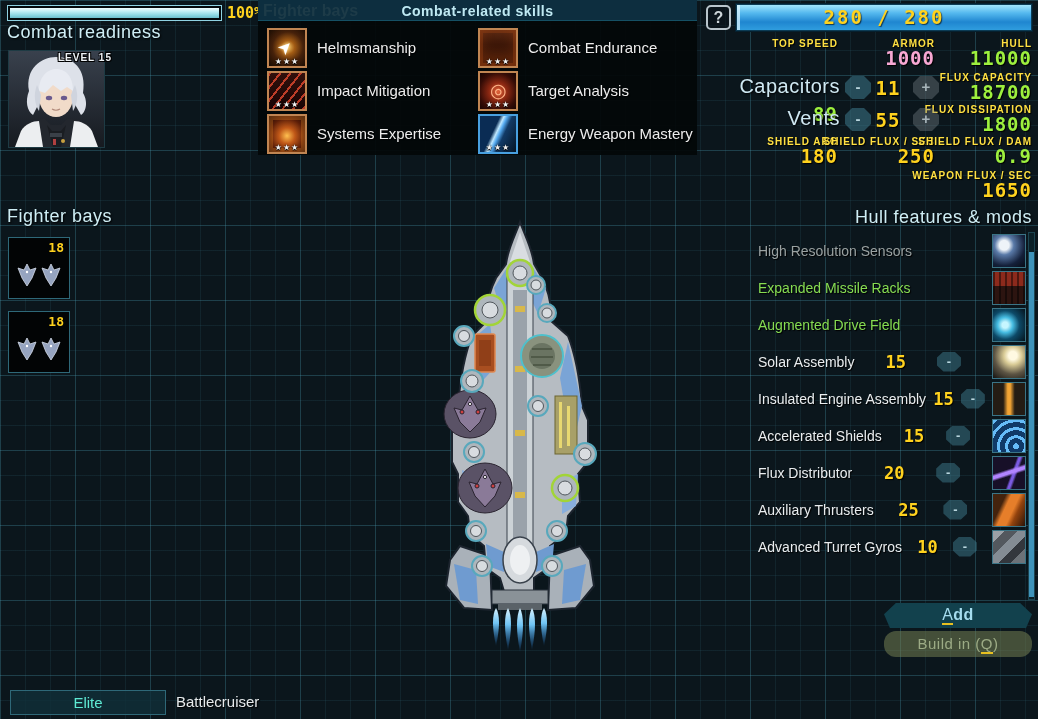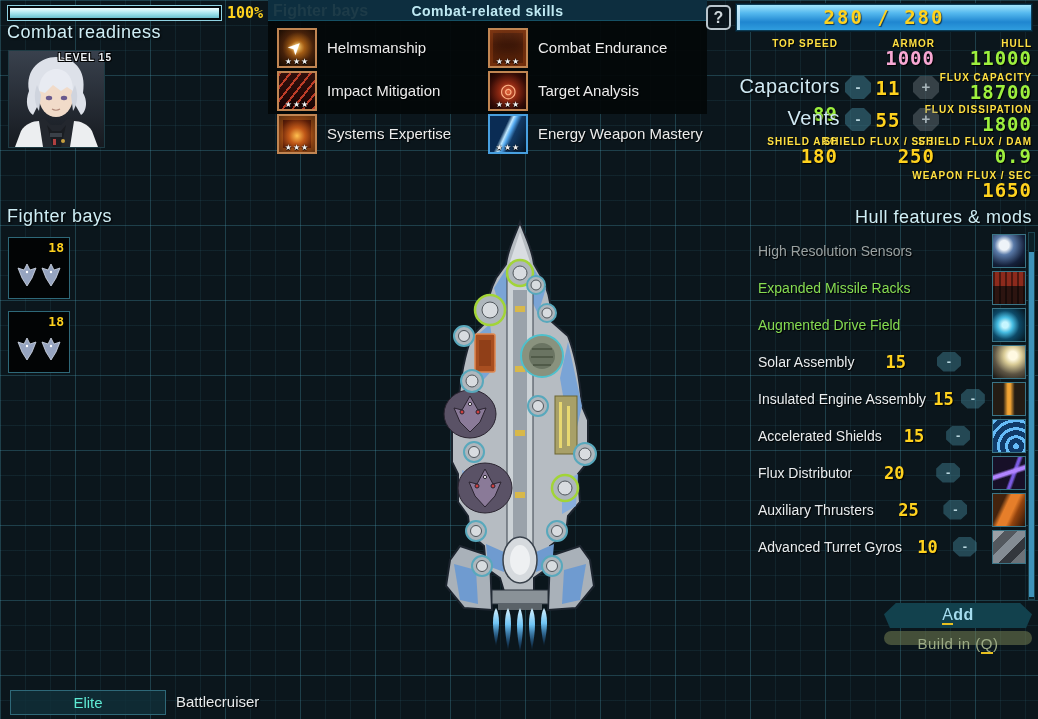--- a/index.html
+++ b/index.html
@@ -24,21 +24,21 @@
   .cr-pct { left:227px; top:4px; font-size:15px; font-weight:bold; color:#ffd21e; font-family:"DejaVu Sans Mono", monospace; }
   .cr-label { left:7px; top:22px; font-size:18px; letter-spacing:.5px; color:#cfeef5; text-shadow:1px 1px 2px #000; }
 
   
   .portrait { left:8px; top:50px; width:97px; height:98px; border:1px solid #1e3b44; background:#1b2128; }
   .portrait svg { display:block; }
   .level-badge { left:58px; top:52px; font-size:10px; font-weight:bold; letter-spacing:1px; color:#eef2f5;
     text-shadow:1px 1px 0 #000,-1px -1px 0 #000,1px -1px 0 #000,-1px 1px 0 #000; }
 
   
-  .skills-panel { left:268px; top:0; width:439px; height:114px; background:rgba(3,7,9,0.94); }
+  .skills-panel { left:258px; top:0; width:439px; height:155px; background:rgba(3,7,9,0.94); }
   .skills-head { position:absolute; left:0; top:0; width:100%; height:21px; background:#0d2e3f; border-bottom:1px solid #155064; overflow:hidden; }
   .skills-title { position:absolute; width:100%; text-align:center; top:3px; font-size:14px; font-weight:bold; letter-spacing:.5px; color:#bfe9f2; }
   .ghost-title { position:absolute; left:5px; top:2px; font-size:16px; font-weight:bold; color:#223f4b; opacity:.8; }
   .skills-grid { position:absolute; left:9px; top:26px; display:grid; grid-template-columns:211px auto; grid-auto-rows:43px; }
   .skill { display:flex; align-items:center; gap:10px; }
   .sk-icon { position:relative; width:40px; height:40px; border:2px solid #c2severea; border:2px solid #c08552; flex:0 0 auto; }
   .sk-icon .stars { position:absolute; left:0; bottom:0; width:100%; text-align:center; font-style:normal;
     font-size:8px; letter-spacing:1px; color:#f4f4f4; text-shadow:0 0 2px #000,0 1px 1px #000; }
   .sk-label { font-size:15px; color:#ececec; text-shadow:1px 1px 1px #000; white-space:nowrap; }
   .sk-helms { background:radial-gradient(circle at 52% 48%, #f5c765 0%, #a35c14 26%, #46210a 58%, #160a02 100%); }
@@ -100,21 +100,21 @@
   .m-aux  { background:linear-gradient(115deg,#44230d 0 28%, #e67e2a 40% 58%, #93430e 70%, #2a1408 100%); }
   .m-atg  { background:linear-gradient(135deg,#9ba1a7 0 18%,#53585e 18% 38%,#848c94 38% 58%,#33373d 58% 78%,#6c7278 78% 100%); }
 
   .scroll-track { left:1028px; top:232px; width:7px; height:368px; background:#0b2027; border:1px solid #1c4450; }
   .scroll-thumb { position:absolute; left:0; top:19px; width:5px; height:345px; background:#3e93ba; }
 
   .add-btn { left:884px; top:603px; width:148px; height:25px; background:#12414d; text-align:center;
     clip-path:polygon(8% 0,92% 0,100% 45%,96% 100%,4% 100%,0 45%); line-height:24px; }
   .add-btn span { font-size:16px; color:#a5dcee; letter-spacing:.5px; }
   .key-u { border-bottom:2px solid #e8c020; }
-  .build-btn { left:884px; top:631px; width:148px; height:14px; background:rgba(116,128,82,.55); border-radius:12px;
+  .build-btn { left:884px; top:631px; width:148px; height:26px; background:rgba(116,128,82,.55); border-radius:12px;
     text-align:center; line-height:25px; }
   .build-btn span { font-size:15px; color:#9cab85; letter-spacing:.5px; }
 
   
   .elite-tab { left:10px; top:690px; width:156px; height:25px; border:1px solid #2e6878; background:rgba(16,48,58,.8);
     text-align:center; line-height:23px; font-size:15px; color:#5eead4; }
   .ship-class { left:176px; top:693px; font-size:15px; color:#e6eaec; text-shadow:1px 1px 1px #000; }
 
   .ship-wrap { left:428px; top:216px; width:185px; height:436px; }
 </style>

